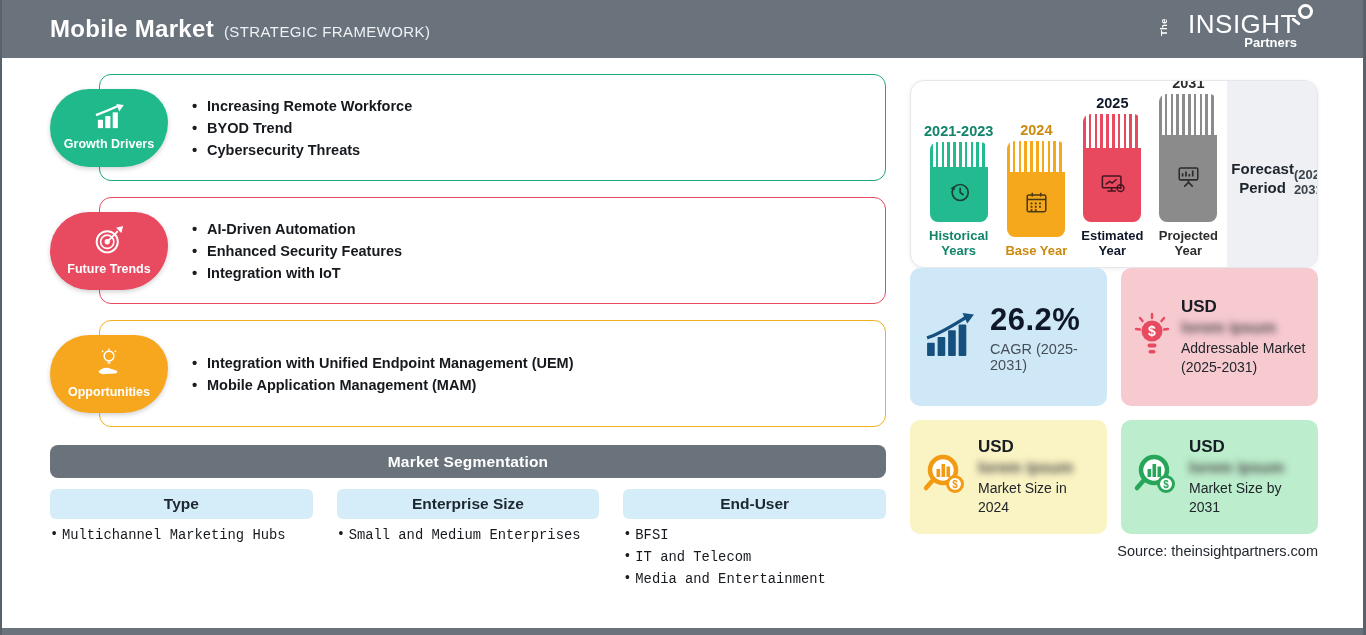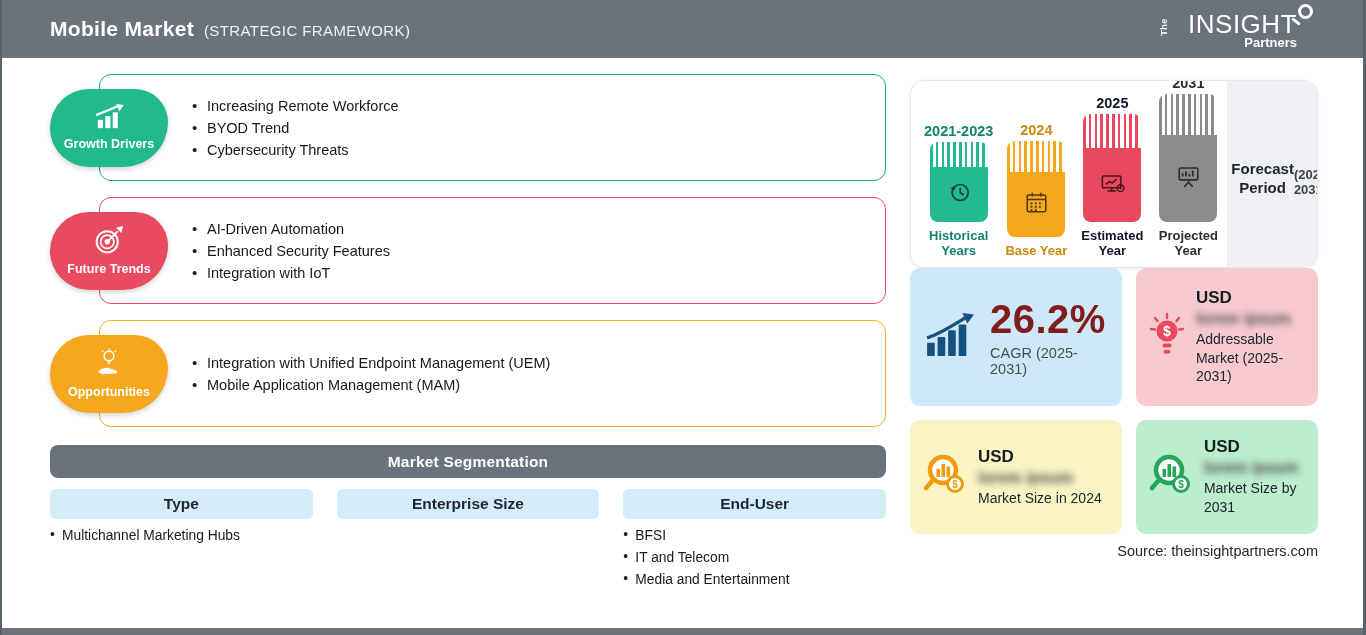--- a/index.html
+++ b/index.html
@@ -5,21 +5,21 @@
   * { margin:0; padding:0; box-sizing:border-box; }
   html,body { background:#e8e8e8; }
   .page{
     width:1366px;height:635px;position:relative;background:#ffffff;
     border-left:2px solid #59626b;border-right:3px solid #59626b;
     overflow:hidden;font-family:"Liberation Sans",sans-serif;
   }
   
   .topbar{height:58px;background:#6A737C;display:flex;align-items:center;justify-content:space-between;padding:0 40px 0 48px;}
   .title-wrap{display:flex;align-items:baseline;gap:10px;color:#fff;}
-  .main-title{font-size:21px;font-weight:800;letter-spacing:.3px;}
+  .main-title{font-size:24px;font-weight:800;letter-spacing:.3px;}
   .sub-title{font-size:15px;font-weight:500;color:#eef1f3;letter-spacing:.4px;}
   .logo{position:relative;width:175px;height:48px;color:#fff;}
   .logo-the{position:absolute;right:150px;top:17px;transform:rotate(-90deg);font-size:9px;font-weight:700;letter-spacing:.5px;}
   .logo-insight{position:absolute;right:26px;top:4px;font-size:26px;font-weight:400;letter-spacing:.5px;}
   .logo-ring{position:absolute;right:10px;top:-1px;width:15px;height:15px;border:3px solid #fff;border-radius:50%;}
   .logo-handle{position:absolute;right:22px;top:15px;width:10px;height:3px;background:#fff;transform:rotate(38deg);border-radius:2px;}
   .logo-partners{position:absolute;right:26px;top:30px;font-size:13px;font-weight:700;}
   
   .content{display:flex;gap:24px;padding:16px 45px 0 48px;}
   .left-col{width:838px;}
@@ -27,30 +27,30 @@
   
   .row{position:relative;height:107px;margin-bottom:16px;}
   .framebox{position:absolute;left:49px;right:0;top:0;bottom:0;border:1.5px solid;border-radius:12px;
     display:flex;align-items:center;padding-left:92px;background:#fff;}
   .b-green{border-color:#1aa87e;} .b-red{border-color:#E84A60;} .b-yellow{border-color:#F2B01D;}
   .badge{position:absolute;left:0;top:50%;transform:translateY(-50%);width:118px;height:78px;
     border-radius:40px 34px 46px 40px;display:flex;flex-direction:column;align-items:center;justify-content:center;
     gap:3px;color:#fff;z-index:2;box-shadow:0 2px 5px rgba(0,0,0,.18);}
   .bg-green{background:#1FB98C;} .bg-red{background:#E84A60;} .bg-orange{background:#F6A71E;}
   .badge-label{font-size:12.5px;font-weight:700;}
-  .box-list{list-style:none;}
+  .box-list{list-style:none;font-weight:bold;}
   .box-list li{font-size:14.5px;color:#16191d;margin:6px 0;padding-left:15px;position:relative;}
   .box-list li::before{content:"•";position:absolute;left:0;top:-1px;color:#1c1c1c;font-size:15px;}
   
   .segbar{margin-top:18px;height:33px;background:#6A737C;border-radius:8px;display:flex;align-items:center;justify-content:center;
     color:#fff;font-size:15.5px;font-weight:700;letter-spacing:.2px;}
   .seg-cols{display:grid;grid-template-columns:1fr 1fr 1fr;gap:24px;margin-top:11px;}
   .seg-pill{height:30px;background:#D4EDF8;border-radius:6px;display:flex;align-items:center;justify-content:center;
     font-size:15.5px;font-weight:700;color:#1d2731;}
-  .seg-list{list-style:none;margin-top:9px;}
+  .seg-list{list-style:none;margin-top:9px;font-family:Liberation Mono, monospace;}
   .seg-list li{font-size:13.8px;color:#16191d;margin-bottom:7px;padding-left:12px;position:relative;}
   .seg-list li::before{content:"•";position:absolute;left:0;top:-1px;color:#1c1c1c;}
   
   .years-panel{margin-top:6px;height:188px;border:1px solid #e4e7eb;border-radius:14px;display:flex;
     box-shadow:0 1px 4px rgba(0,0,0,.07);background:#fff;overflow:hidden;}
   .bars{flex:1;display:flex;align-items:flex-end;gap:10px;padding:0 6px 8px 13px;}
   .tcol{display:flex;flex-direction:column;align-items:center;}
   .tyear{font-size:14.5px;font-weight:800;margin-bottom:3px;white-space:nowrap;}
   .tbar{width:58px;border-radius:8px;overflow:hidden;display:flex;flex-direction:column;}
   .t-green{--c:#24BA90;} .t-orange{--c:#F6A81C;} .t-red{--c:#E8495F;} .t-gray{--c:#8B8B8B;}
@@ -62,21 +62,21 @@
   .forecast{width:106px;background:#EEF0F4;border-radius:0 13px 13px 0;display:flex;flex-direction:row;align-items:center;
     padding:16px 4px 6px;}
   .f-title{font-size:15px;font-weight:700;color:#1d242c;text-align:center;width:84px;line-height:1.25;}
   .f-range{font-size:13px;font-weight:600;color:#3c434b;margin-top:6px;}
   .illus{margin-top:auto;}
   
   .mo-title{margin:22px 0 14px;font-size:21px;font-weight:800;color:#14181d;}
   .cards{display:grid;grid-template-columns:1fr 1fr;gap:14px;}
   .card{border-radius:10px;}
   .card-cagr{background:#CFE8F7;height:138px;display:flex;align-items:center;gap:14px;padding:0 16px;}
-  .cagr-value{font-size:40px;font-weight:800;color:#7f1d1d;letter-spacing:.5px;}
+  .cagr-value{font-size:31px;font-weight:800;color:#0f172a;letter-spacing:.5px;}
   .cagr-label{font-size:14.5px;color:#454f59;margin-top:3px;}
   .card-info{display:flex;align-items:center;gap:10px;padding:10px 12px;}
   .card-addr{background:#F7CAD0;height:138px;}
   .card-2024{background:#FAF3C3;height:114px;}
   .card-2031{background:#BCEDCC;height:114px;}
   .info-text .cur{font-size:17px;font-weight:800;color:#171d24;}
   .info-text .val{font-size:16px;font-weight:700;color:#4c4c4c;filter:blur(3.6px);margin:2px 0;}
   .info-text .lbl{font-size:14px;color:#20262c;line-height:1.35;}
   .source{text-align:right;font-size:14.5px;color:#23282e;margin-top:9px;}
   .bottombar{position:absolute;left:0;right:0;bottom:0;height:7px;background:#6A737C;}
@@ -175,20 +175,21 @@
       <div class="seg-cols">
         <div>
           <div class="seg-pill">Type</div>
           <ul class="seg-list">
             <li>Multichannel Marketing Hubs</li>
           </ul>
         </div>
         <div>
           <div class="seg-pill">Enterprise Size</div>
           <ul class="seg-list">
+            <li>Small and Medium Enterprises</li>
           </ul>
         </div>
         <div>
           <div class="seg-pill">End-User</div>
           <ul class="seg-list">
             <li>BFSI</li>
             <li>IT and Telecom</li>
             <li>Media and Entertainment</li>
           </ul>
         </div>

